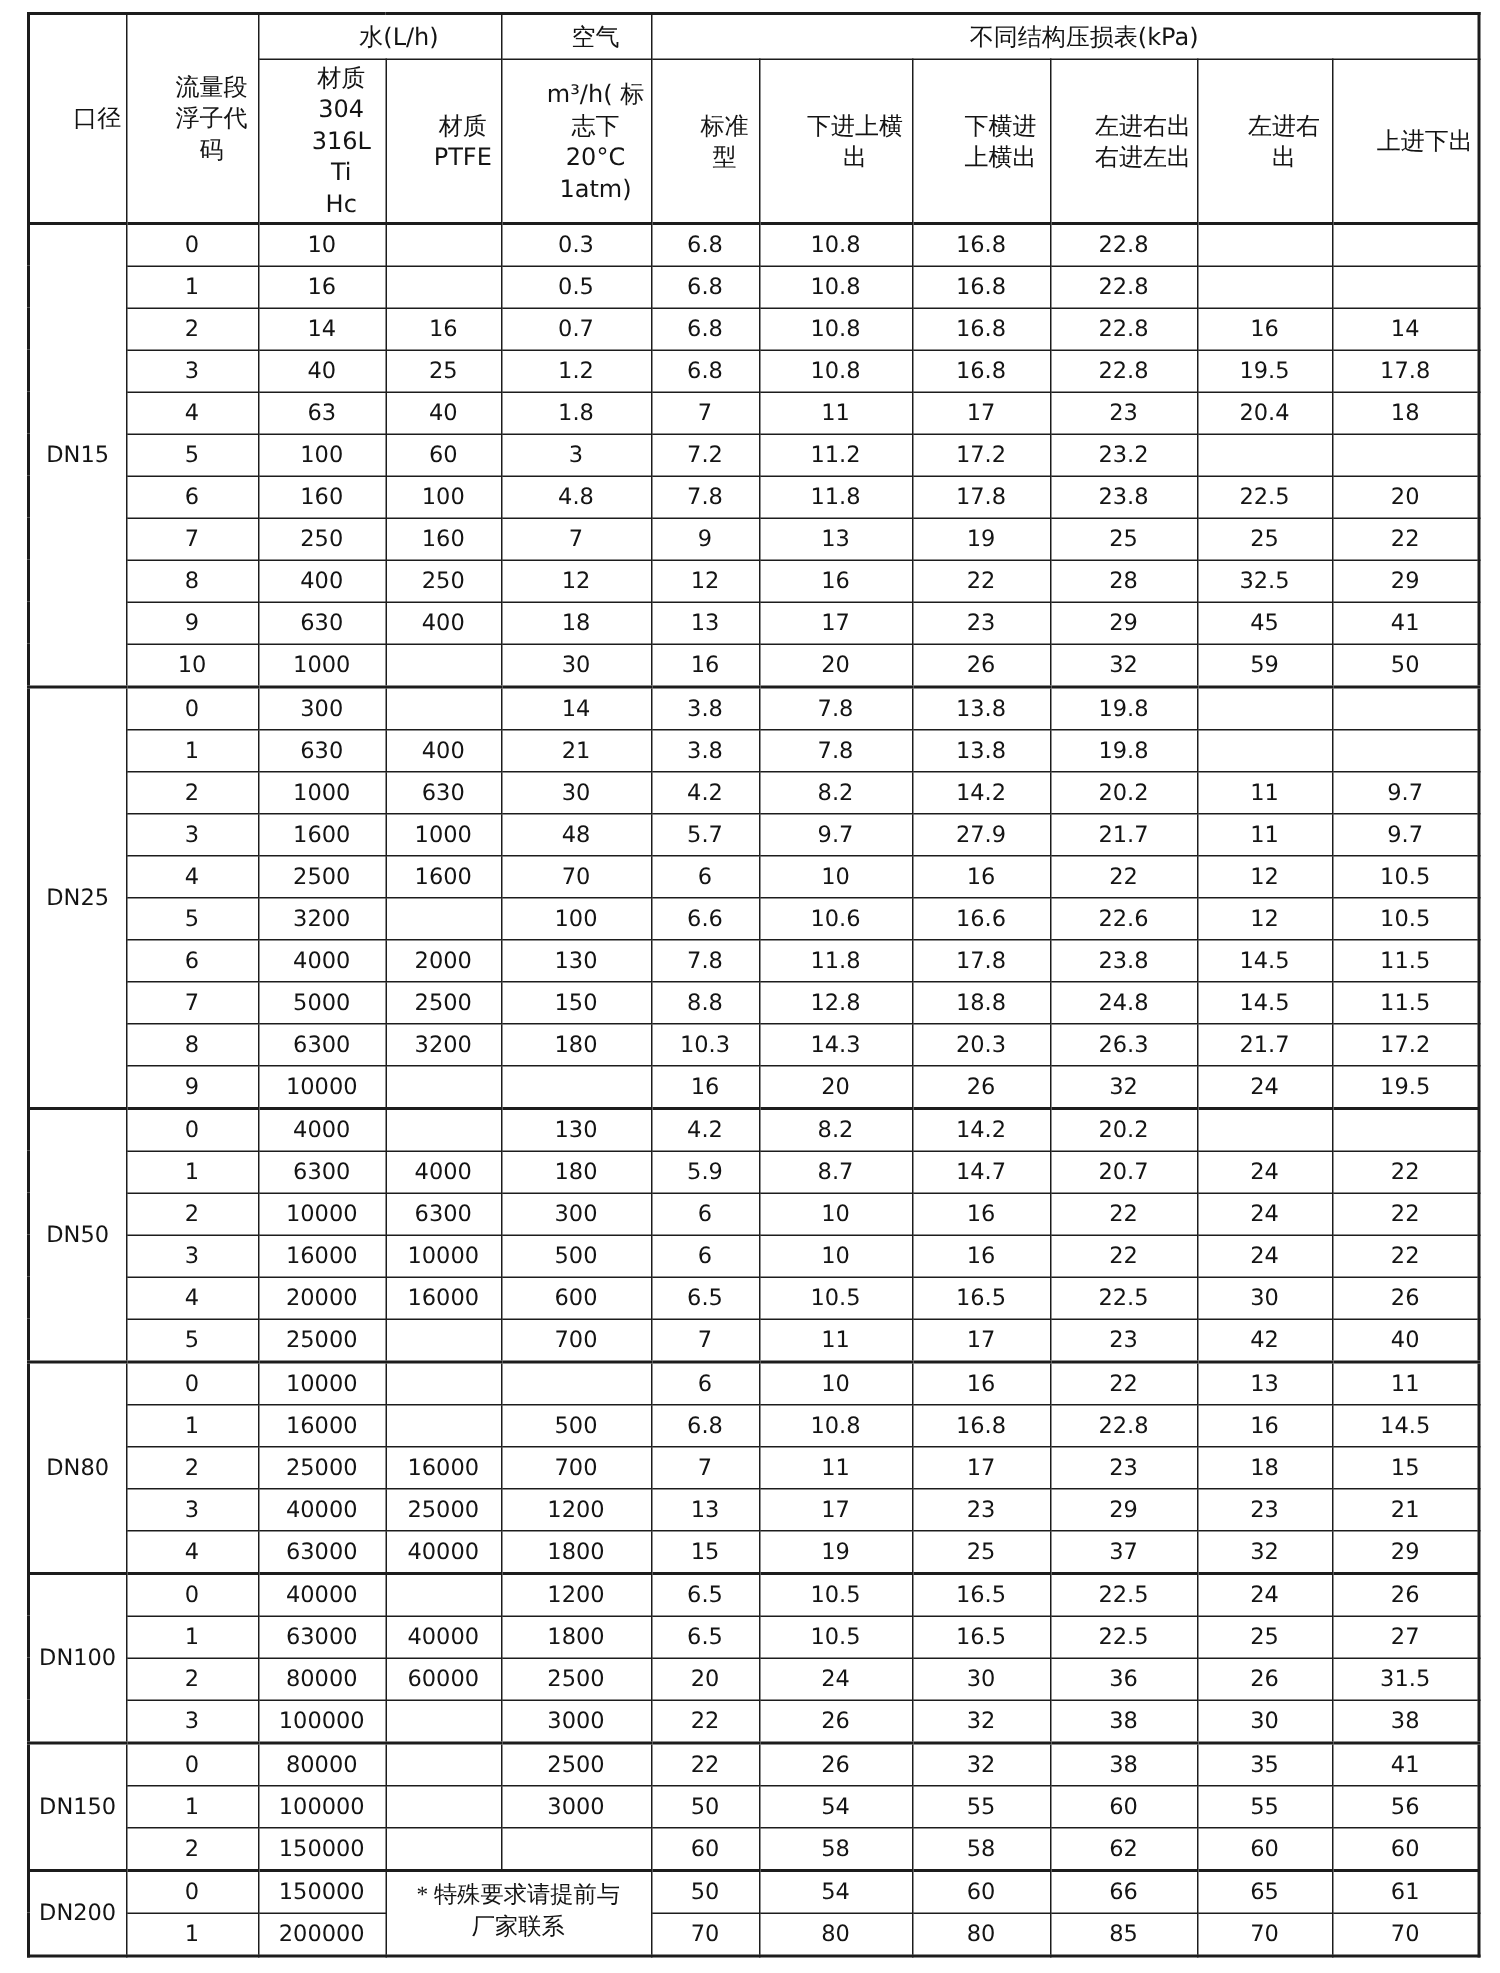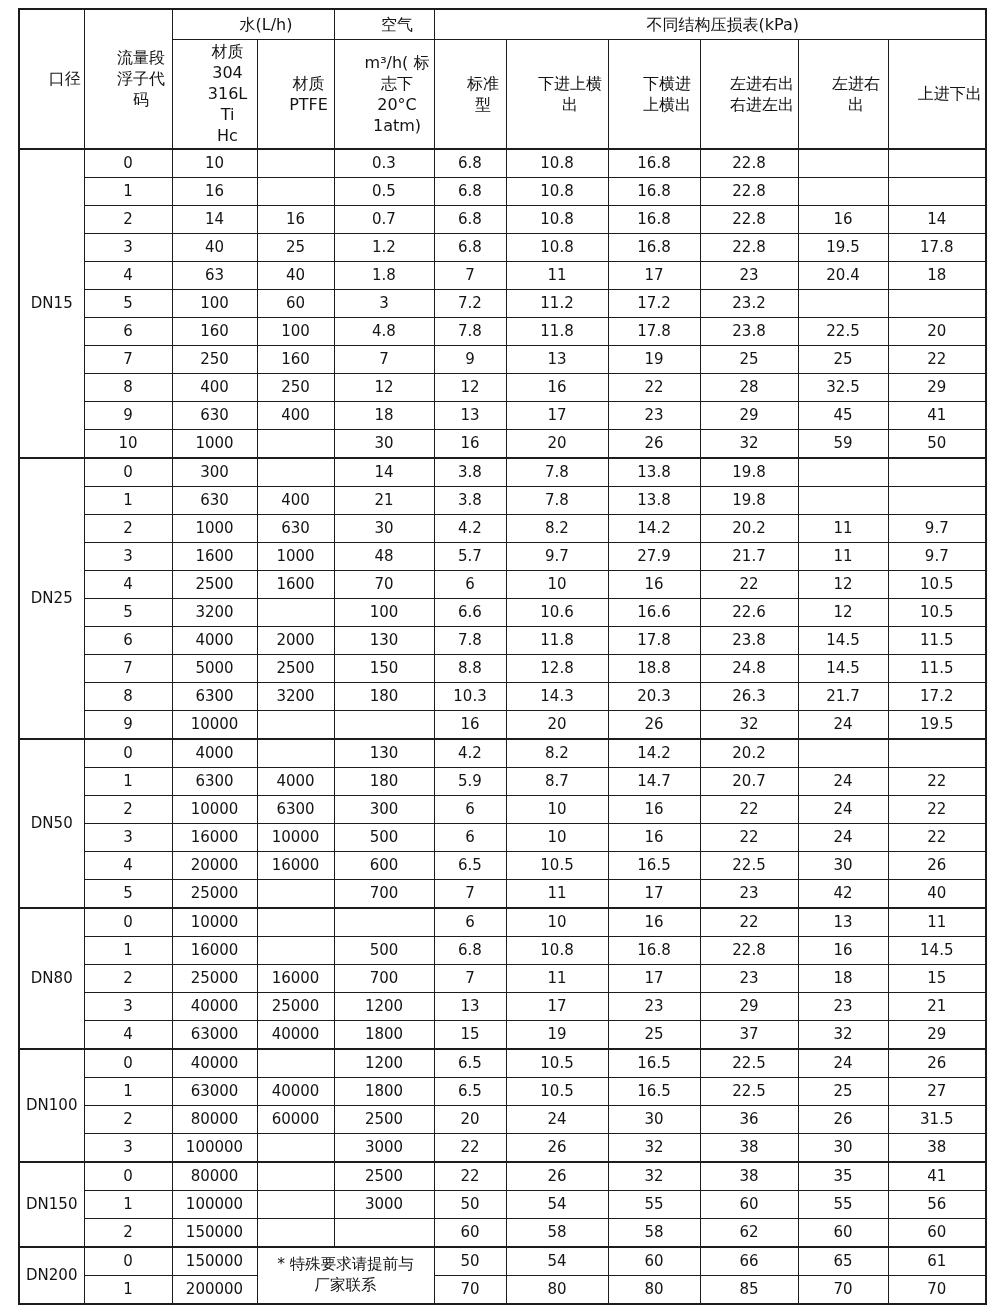--- a/index.html
+++ b/index.html
@@ -551,21 +551,21 @@
           <td>58</td>
           <td>58</td>
           <td>62</td>
           <td>60</td>
           <td>60</td>
         </tr>
         <tr class="group-start">
           <td rowspan="2">DN200</td>
           <td>0</td>
           <td>150000</td>
-          <td colspan="2" rowspan="2" class="note" style="white-space: pre-line;">* 特殊要求请提前与
+          <td colspan="2" rowspan="2" class="note" style="white-space: pre-line; font-family: Liberation Serif, serif;">* 特殊要求请提前与
 厂家联系</td>
           <td>50</td>
           <td>54</td>
           <td>60</td>
           <td>66</td>
           <td>65</td>
           <td>61</td>
         </tr>
         <tr>
           <td>1</td>

